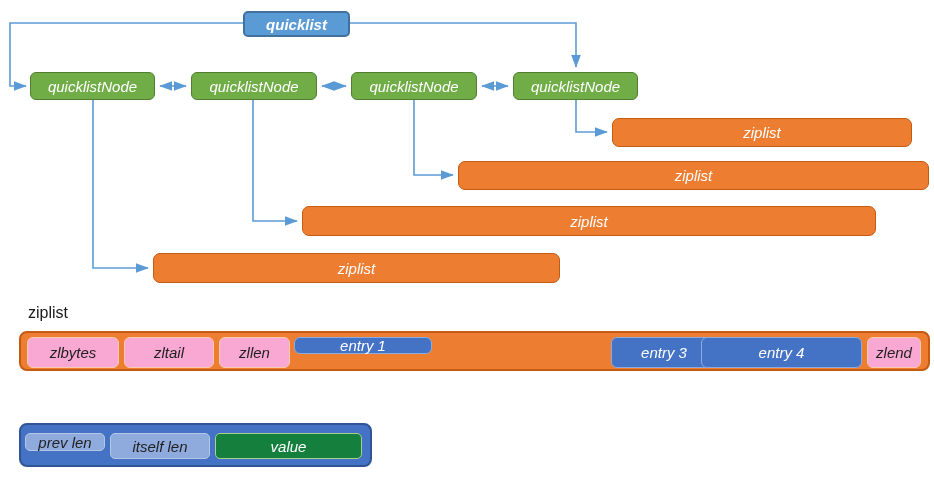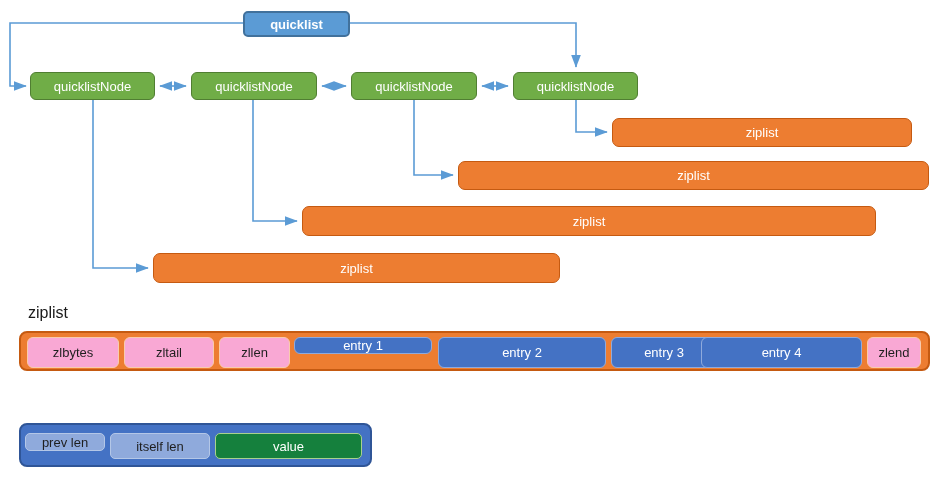--- a/index.html
+++ b/index.html
@@ -3,21 +3,21 @@
 <meta charset="utf-8">
 <style>
   html,body{margin:0;padding:0;background:#fff;}
   #canvas{
     position:relative;width:934px;height:480px;background:#ffffff;overflow:hidden;
     font-family:"Liberation Sans","DejaVu Sans",sans-serif;
   }
   #wires{position:absolute;left:0;top:0;width:934px;height:480px;}
   .wire{stroke:#5B9BD5;stroke-width:1.6;fill:none;}
   .box{position:absolute;box-sizing:border-box;display:flex;align-items:center;justify-content:center;
-       font-size:13px;line-height:1;}
+       font-size:15px;line-height:1;font-style:italic;}
   .root-box{background:#5B9BD5;border:2px solid #41719C;border-radius:5px;color:#fff;font-weight:bold;}
   .node-box{background:#70AD47;border:1.5px solid #507E32;border-radius:6px;color:#fff;}
   .zl-bar{background:#ED7D31;border:1.5px solid #C55A11;border-radius:7px;color:#fff;}
   .section-label{position:absolute;font-size:16px;color:#1a1a1a;}
   .zl-container{position:absolute;box-sizing:border-box;background:#ED7D31;border:2px solid #C55A11;border-radius:8px;}
   .meta-cell{background:#f9a8d4;border:1.5px solid #F8CBAD;border-radius:6px;color:#1f1f1f;}
   .entry-cell{background:#4472C4;border:1.5px solid #8FAADC;border-radius:6px;color:#fff;}
   .node-container{position:absolute;box-sizing:border-box;background:#4472C4;border:2px solid #2F5597;border-radius:8px;}
   .len-cell{background:#8FAADC;border:1.5px solid #B4C7E7;border-radius:5px;color:#1f1f1f;}
   .value-cell{background:#15803d;border:1.5px solid #A9D18E;border-radius:5px;color:#fff;}
@@ -56,21 +56,20 @@
   <div class="box zl-bar" style="left:302px;top:206px;width:574px;height:30px;">ziplist</div>
   <div class="box zl-bar" style="left:153px;top:253px;width:407px;height:30px;">ziplist</div>
 
   <div class="section-label" style="left:28px;top:304px;">ziplist</div>
 
   <div class="zl-container" style="left:19px;top:331px;width:911px;height:40px;">
     <div class="box meta-cell" style="left:6px;top:4px;width:92px;height:31px;">zlbytes</div>
     <div class="box meta-cell" style="left:103px;top:4px;width:90px;height:31px;">zltail</div>
     <div class="box meta-cell" style="left:198px;top:4px;width:71px;height:31px;">zllen</div>
     <div class="box entry-cell" style="left:273px;top:4px;width:138px;height:17px;">entry 1</div>
-    <div class="box entry-cell" style="left:417px;top:4px;width:168px;height:31px;">entry 2</div>
     <div class="box entry-cell" style="left:590px;top:4px;width:106px;height:31px;">entry 3</div>
     <div class="box entry-cell" style="left:680px;top:4px;width:161px;height:31px;">entry 4</div>
     <div class="box meta-cell" style="left:846px;top:4px;width:54px;height:31px;">zlend</div>
   </div>
 
 
   <div class="node-container" style="left:19px;top:423px;width:353px;height:44px;">
     <div class="box len-cell" style="left:4px;top:8px;width:80px;height:18px;">prev len</div>
     <div class="box len-cell" style="left:89px;top:8px;width:100px;height:26px;">itself len</div>
     <div class="box value-cell" style="left:194px;top:8px;width:147px;height:26px;">value</div>

